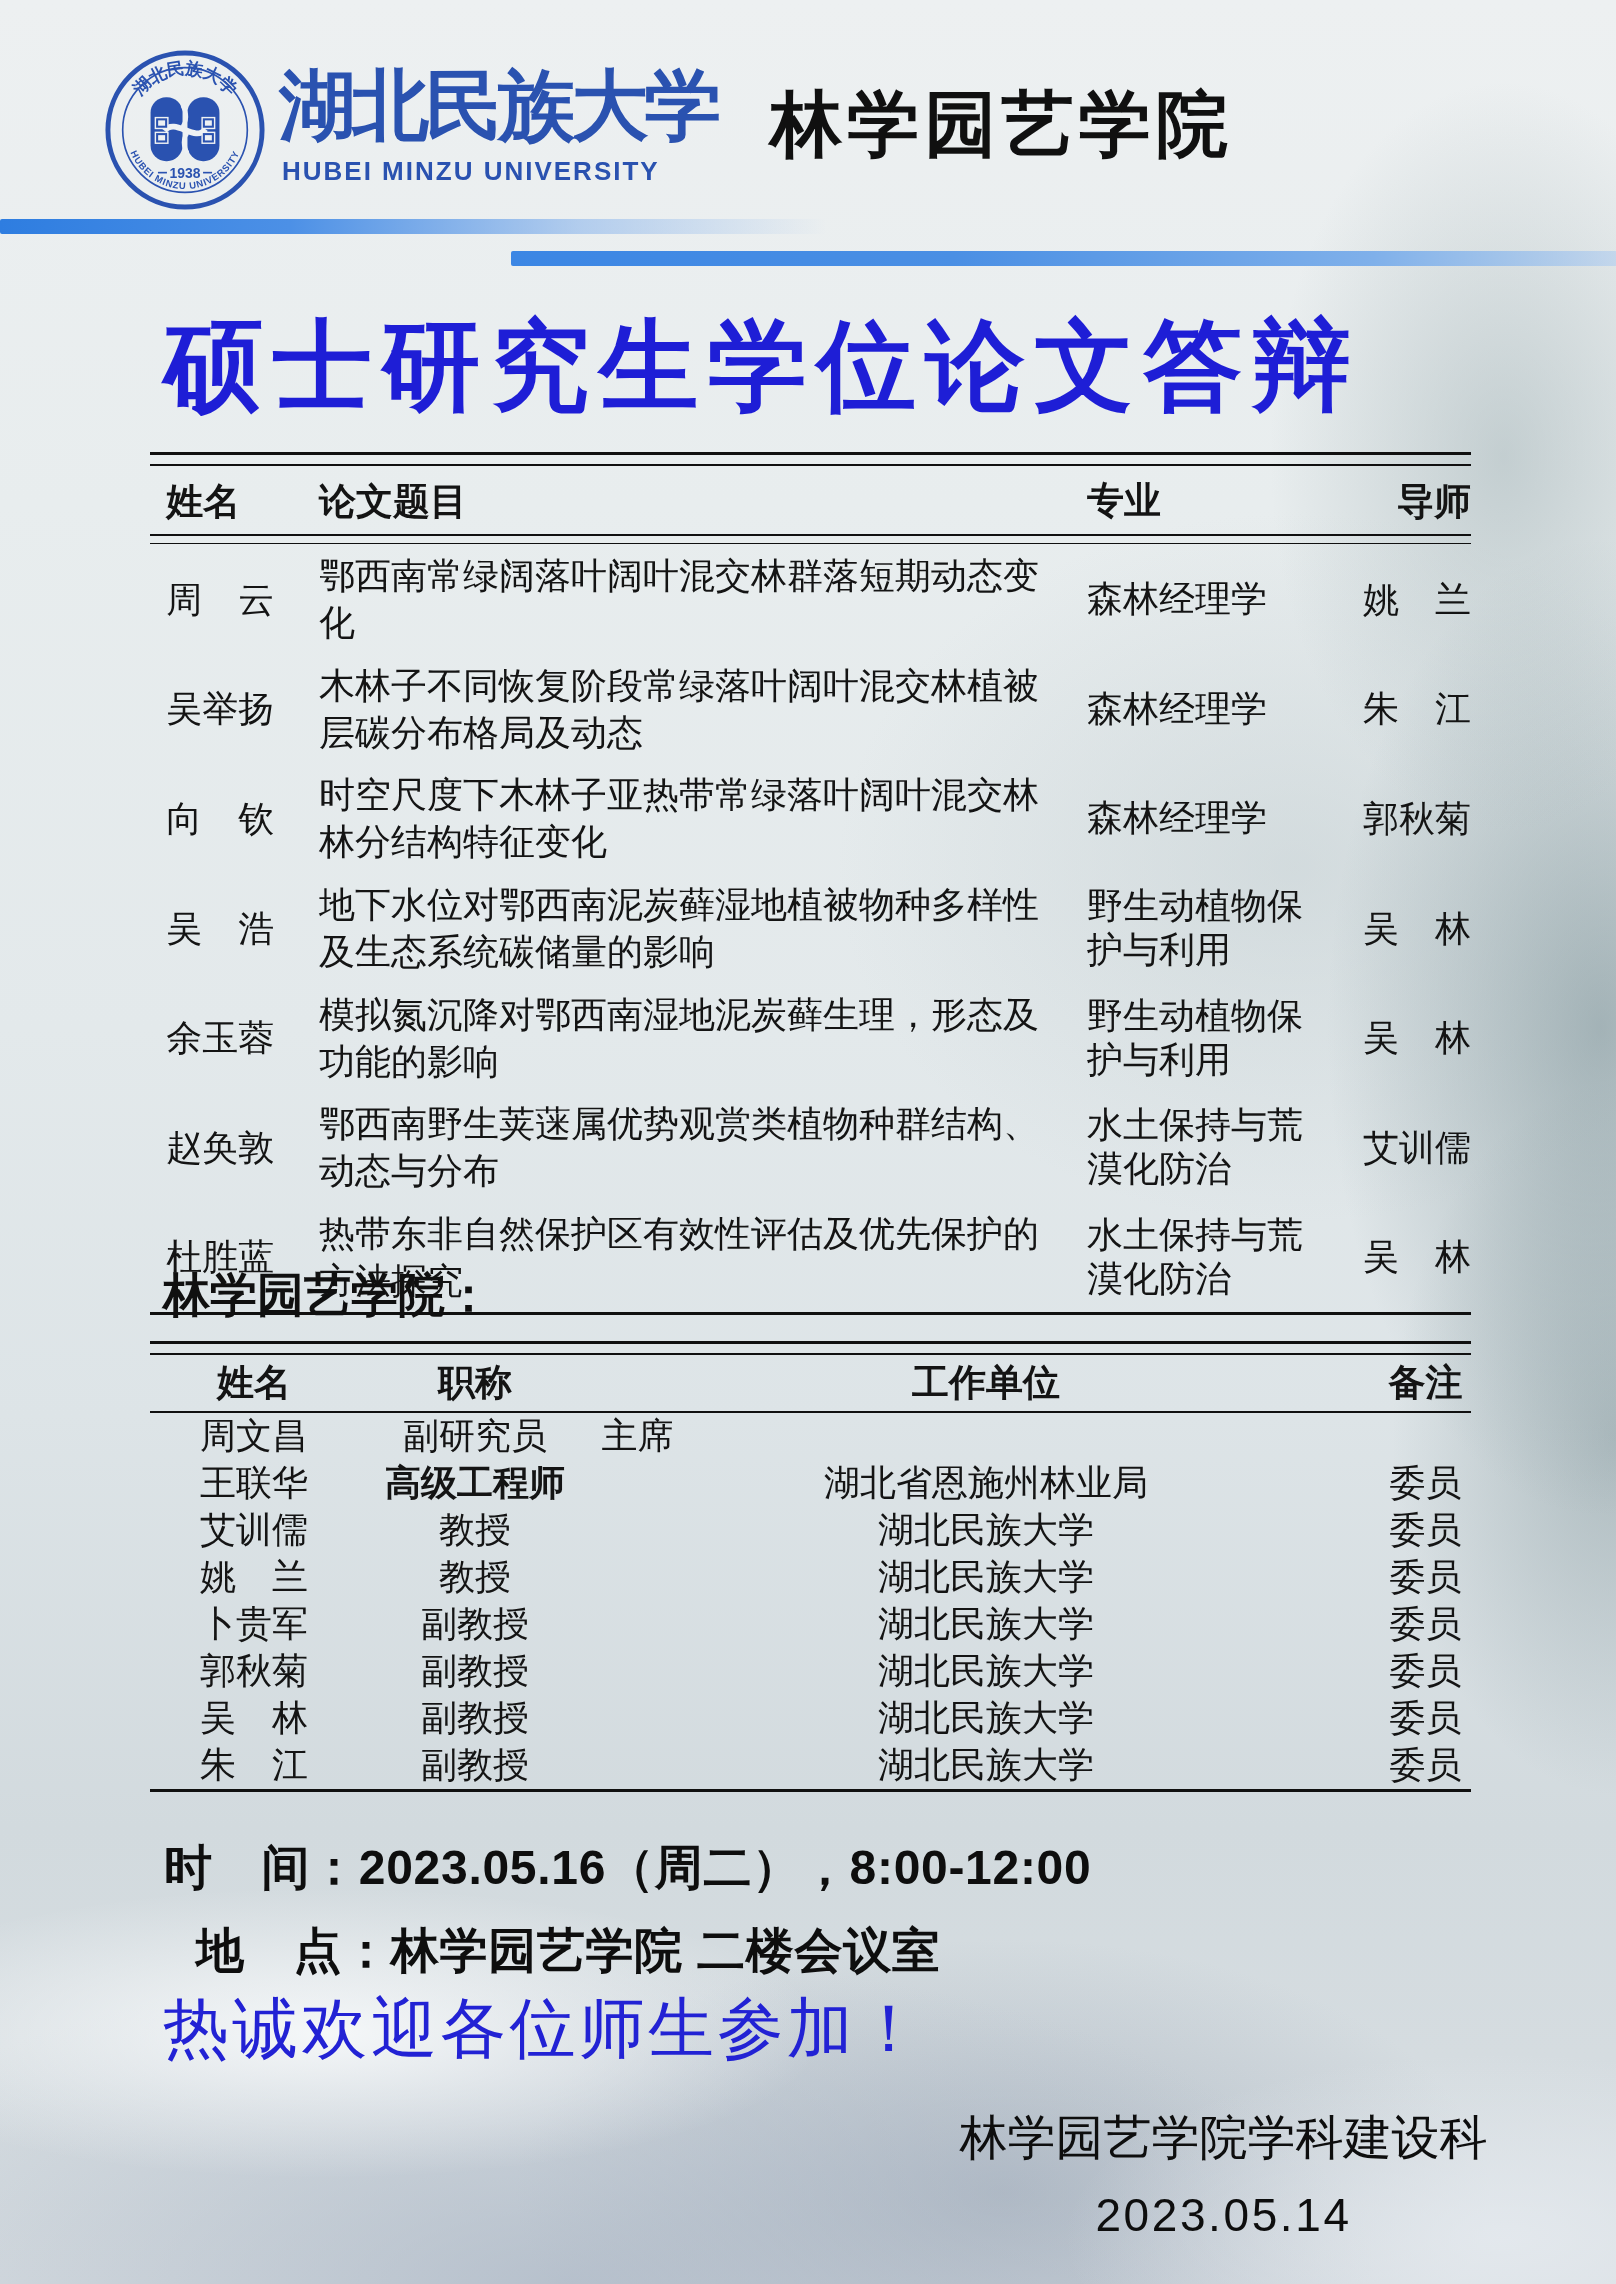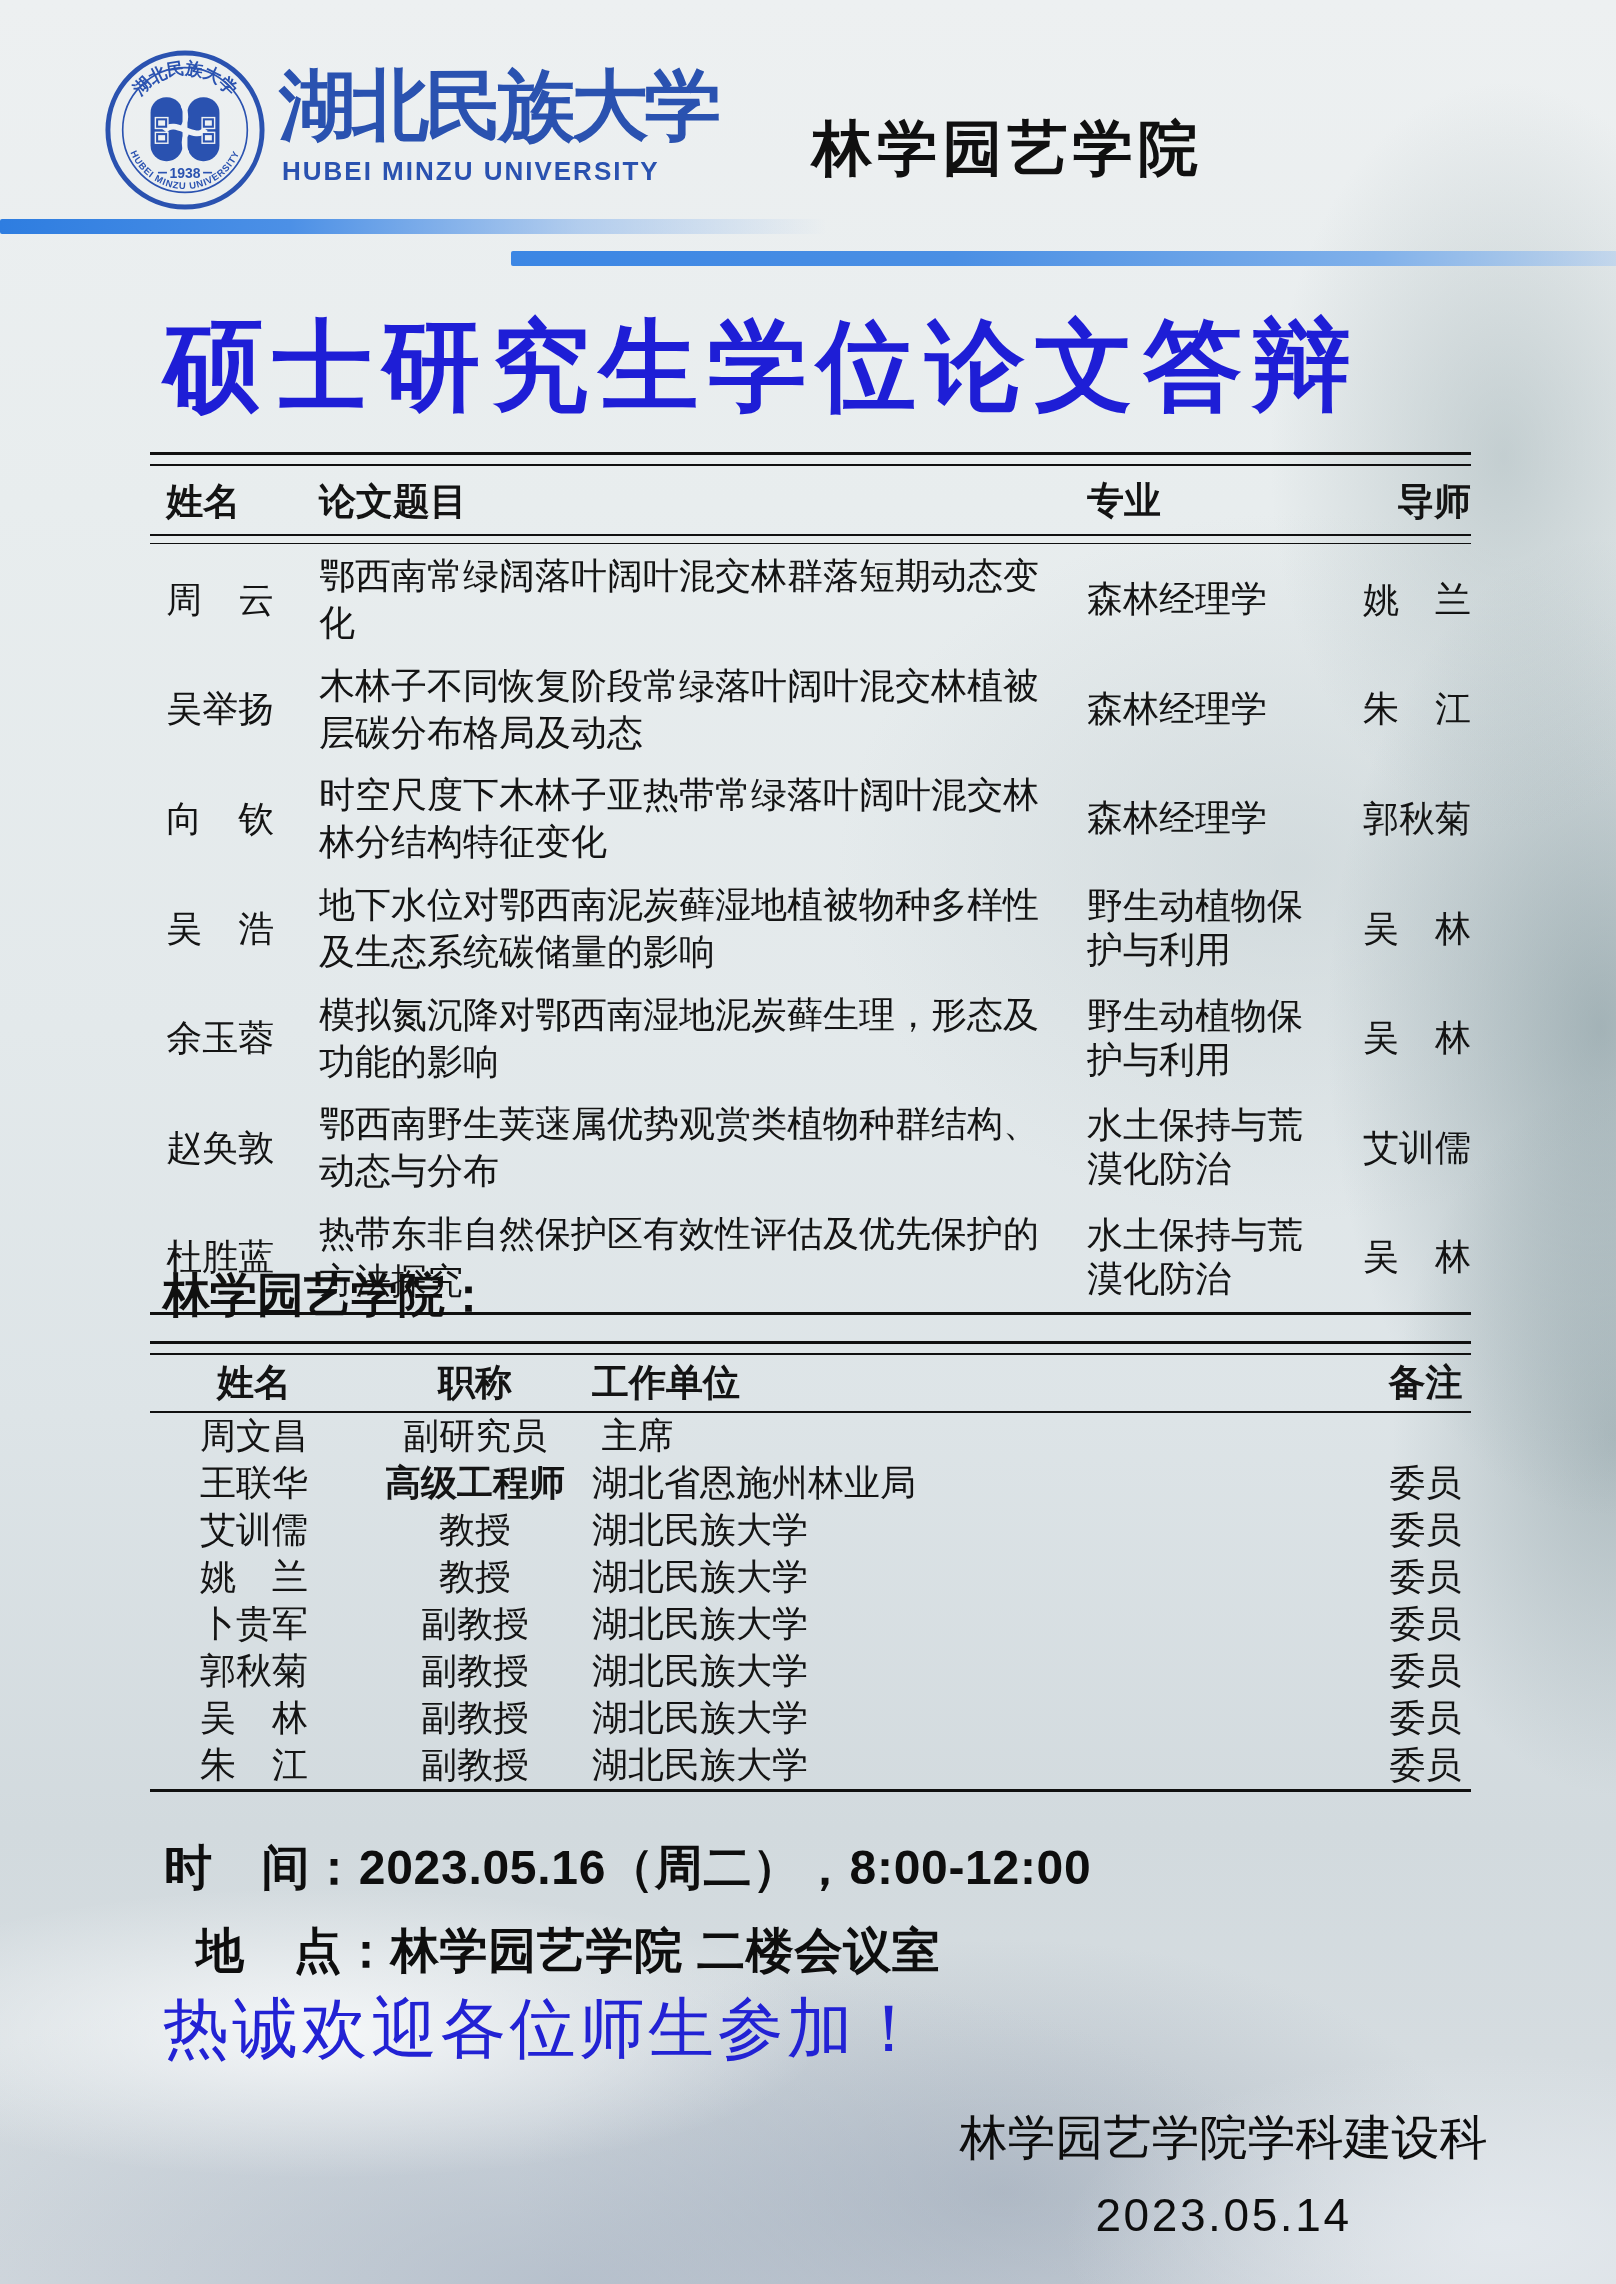--- a/index.html
+++ b/index.html
@@ -17,21 +17,21 @@
       radial-gradient(312px 495px at 100% 63%, rgba(128,148,153,0.5), rgba(128,148,153,0) 72%),
       radial-gradient(586px 456px at 80% 38%, rgba(176,190,194,0.35), rgba(176,190,194,0) 78%),
       linear-gradient(180deg,#edf0f1 0%,#e8edee 22%,#e3e9eb 45%,#dde4e7 62%,#d2dade 80%,#d8dee2 100%);
   }
   .abs{position:absolute;}
   .serif{font-family:"DejaVu Serif","Liberation Serif",serif;}
   .brand{color:#2a52b0;}
   
   .uni-cn{left:279px;top:55px;font-size:77px;font-weight:bold;letter-spacing:-3.9px;}
   .uni-en{left:282px;top:156px;font-size:26px;font-weight:bold;letter-spacing:2px;}
-  .college{left:812px;top:77px;font-size:60px;font-weight:bold;letter-spacing:5.2px;color:#101010;margin-top:32px;}
+  .college{left:770px;top:77px;font-size:72px;font-weight:bold;letter-spacing:5.2px;color:#101010;}
   .bar{height:15px;border-radius:2px;}
   .bar1{left:0;top:219px;width:827px;
     background:linear-gradient(90deg,#2e7de0 0%,#4c90e6 35%,rgba(122,171,235,0.5) 70%,rgba(140,185,240,0) 100%);}
   .bar2{left:511px;top:251px;width:1106px;
     background:linear-gradient(90deg,#3b86e4 0%,#4a8fe4 40%,#7fb0ea 78%,rgba(173,203,240,0.55) 100%);}
   .main-title{left:164px;top:301px;font-size:99px;font-weight:bold;letter-spacing:9.8px;color:#1e1ed6;}
   
   .tbl{left:150px;width:1321px;font-size:36px;}
   .t1{top:452px;}
   .t2{top:1341px;}
@@ -44,21 +44,21 @@
   .t1 .thead{font-weight:bold;font-size:37px;padding:11.7px 0 9px;}
   .t1 .c1{width:169px;padding-left:16.3px;box-sizing:border-box;}
   .t1 .c2{width:768px;padding-right:26px;box-sizing:border-box;}
   .t1 .thead .c2{text-align:left;padding-right:0;}
   .t1 .c3{width:234px;text-align:left;line-height:44px;}
   .t1 .c4{width:150px;text-align:right;}
   .t2 .trow{height:47px;}
   .t2 .thead{font-weight:bold;font-size:37px;height:56px;}
   .t2 .c1{width:208px;text-align:center;}
   .t2 .c2{width:234px;text-align:center;}
-  .t2 .c3{width:788px;}
+  .t2 .c3{width:788px;text-align:center;}
   .t2 .c4{width:91px;text-align:center;}
   .bold{font-weight:bold;}
   .committee-label{left:163px;top:1264px;font-size:47px;font-weight:bold;color:#101010;}
   .info-line{left:164px;font-size:48px;font-weight:bold;color:#0e0e0e;letter-spacing:0.7px;}
   .time-line{top:1836px;}
   .place-line{top:1919px;margin-left:32px;}
   .welcome{left:163px;top:1984px;font-size:66px;font-weight:normal;letter-spacing:3.3px;color:#2222d4;}
   .footer-dept{left:937px;top:2106px;width:573px;text-align:center;font-size:48px;color:#0e0e0e;}
   .footer-date{left:937px;top:2188px;width:573px;text-align:center;font-size:46px;color:#0e0e0e;letter-spacing:2.6px;}
 </style>

